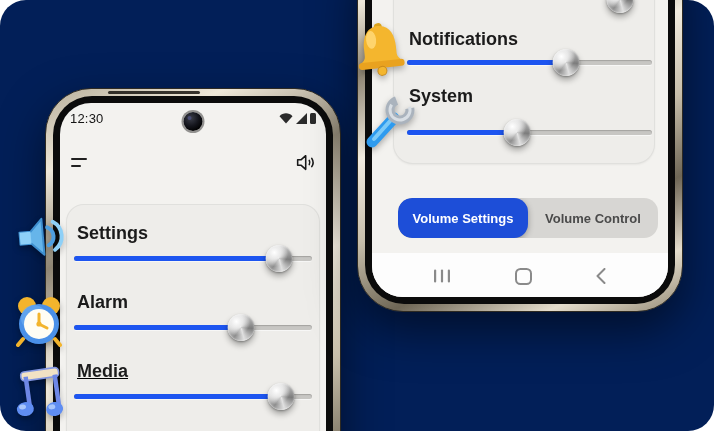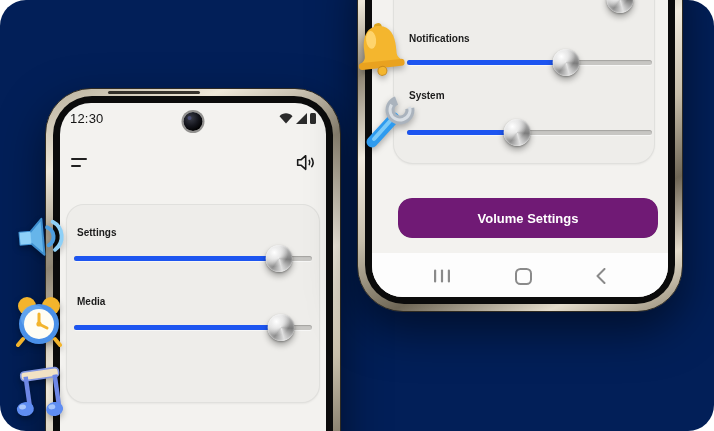--- a/index.html
+++ b/index.html
@@ -26,22 +26,22 @@
   .camera::after{content:"";position:absolute;left:4px;top:4px;width:4px;height:4px;border-radius:50%;background:#4b4f7a;opacity:.9;}
   .app-bar{display:flex;align-items:center;justify-content:space-between;margin-top:24px;padding:0 9px;height:24px;}
   .menu-ic{display:flex;flex-direction:column;gap:5px;cursor:pointer;padding:2px;}
   .menu-ic i{display:block;height:2px;border-radius:1px;background:#202020;}
   .menu-ic i:nth-child(1){width:16px;}
   .menu-ic i:nth-child(2){width:10px;}
 
   .vol-card{margin:30px 6px 0;background:#eeedea;border:1px solid rgba(0,0,0,.055);border-radius:18px;
     padding:20px 7px 60px;box-shadow:0 1px 2px rgba(0,0,0,.05);}
   .group{margin-bottom:21px;}
-  .group:last-child{margin-bottom:0;}
-  .slabel{font-size:10px;line-height:16px;font-weight:700;color:#1b1b1b;margin:0 0 4px 3px;}
+  .group:last-child{margin-bottom:0;text-decoration:underline;}
+  .slabel{font-size:18px;line-height:16px;font-weight:700;color:#1b1b1b;margin:0 0 4px 3px;}
 
   
   .slider{position:relative;height:28px;}
   .track{position:absolute;left:0;right:0;top:11px;height:5px;border-radius:3px;background:#c7c6c3;
     box-shadow:inset 0 1px 1px rgba(0,0,0,.18),0 1px 0 rgba(255,255,255,.55);}
   .fill{position:absolute;left:0;top:11px;height:5px;border-radius:3px;background:#1d55f0;width:var(--val,50%);}
   .knob{position:absolute;top:0;left:var(--val,50%);transform:translateX(-50%);width:27px;height:27px;border-radius:50%;
     background:radial-gradient(circle at 33% 28%,#ffffff 0%,#ececec 20%,rgba(255,255,255,0) 52%),
       conic-gradient(from 215deg,#8f8f8f,#dcdcdc 70deg,#f8f8f8 120deg,#b3b3b3 185deg,#7c7c7c 240deg,#e0e0e0 310deg,#8f8f8f 360deg);
     box-shadow:0 4px 6px rgba(0,0,0,.32),0 1px 2px rgba(0,0,0,.28),inset 0 0 2px rgba(255,255,255,.8);cursor:pointer;}
@@ -52,21 +52,21 @@
     border:1px solid rgba(0,0,0,.055);border-radius:20px;box-shadow:0 1px 2px rgba(0,0,0,.05);}
   .r-label-1{position:absolute;left:12px;top:95px;}
   .r-slider-1{position:absolute;left:13px;top:113px;width:245px;}
   .r-label-2{position:absolute;left:12px;top:152px;}
   .r-slider-2{position:absolute;left:13px;top:183px;width:245px;}
   .partial-slider{position:absolute;left:13px;top:50px;width:245px;height:28px;}
 
   .segmented{position:absolute;left:26px;top:243px;width:260px;height:40px;border-radius:14px;background:#d7d6d3;
     display:flex;overflow:hidden;}
   .seg-opt{flex:1;display:flex;align-items:center;justify-content:center;font-size:13px;font-weight:700;cursor:pointer;}
-  .seg-active{background:#701a75;color:#ffffff;border-radius:14px;box-shadow:0 2px 6px rgba(0,0,0,.3);}
+  .seg-active{background:#1d4ed8;color:#ffffff;border-radius:14px;box-shadow:0 2px 6px rgba(0,0,0,.3);}
   .seg-inactive{color:#4a4a4a;}
 
   .nav-bar{position:absolute;left:0;top:298px;width:100%;height:46px;background:#fdfdfd;
     display:flex;align-items:center;justify-content:space-between;padding:0 58px;box-sizing:border-box;}
   .nav-ic{display:flex;align-items:center;justify-content:center;cursor:pointer;padding:4px;}
 
   
   .emoji{position:absolute;z-index:6;filter:drop-shadow(0 3px 3px rgba(0,0,0,.3));}
   .emoji-speaker{left:12px;top:210px;}
   .emoji-alarm{left:12px;top:294px;}
@@ -116,20 +116,28 @@
           <div class="vol-card">
             <div class="group">
               <div class="slabel">Settings</div>
               <div class="slider" style="--val: 86%;">
                 <div class="track"></div>
                 <div class="fill"></div>
                 <div class="knob"></div>
               </div>
             </div>
             <div class="group">
+              <div class="slabel">Alarm</div>
+              <div class="slider" style="--val: 70%;">
+                <div class="track"></div>
+                <div class="fill"></div>
+                <div class="knob"></div>
+              </div>
+            </div>
+            <div class="group">
               <div class="slabel">Media</div>
               <div class="slider" style="--val: 87%;">
                 <div class="track"></div>
                 <div class="fill"></div>
                 <div class="knob"></div>
               </div>
             </div>
           </div>
 
         </div>
@@ -155,20 +163,21 @@
             <div class="slabel r-label-2">System</div>
             <div class="slider r-slider-2" style="--val: 45%;">
               <div class="track"></div>
               <div class="fill"></div>
               <div class="knob"></div>
             </div>
           </div>
 
           <div class="segmented">
             <div class="seg-opt seg-active">Volume Settings</div>
+            <div class="seg-opt seg-inactive">Volume Control</div>
           </div>
 
           <div class="nav-bar">
             <span class="nav-ic">
               <svg width="16" height="14" viewBox="0 0 16 14">
                   <rect x="0" y="0.5" width="2.2" height="13" rx="1.1" fill="#8a8a8a"></rect>
                   <rect x="6.9" y="0.5" width="2.2" height="13" rx="1.1" fill="#8a8a8a"></rect>
                   <rect x="13.8" y="0.5" width="2.2" height="13" rx="1.1" fill="#8a8a8a"></rect>
                 </svg>
             </span>

